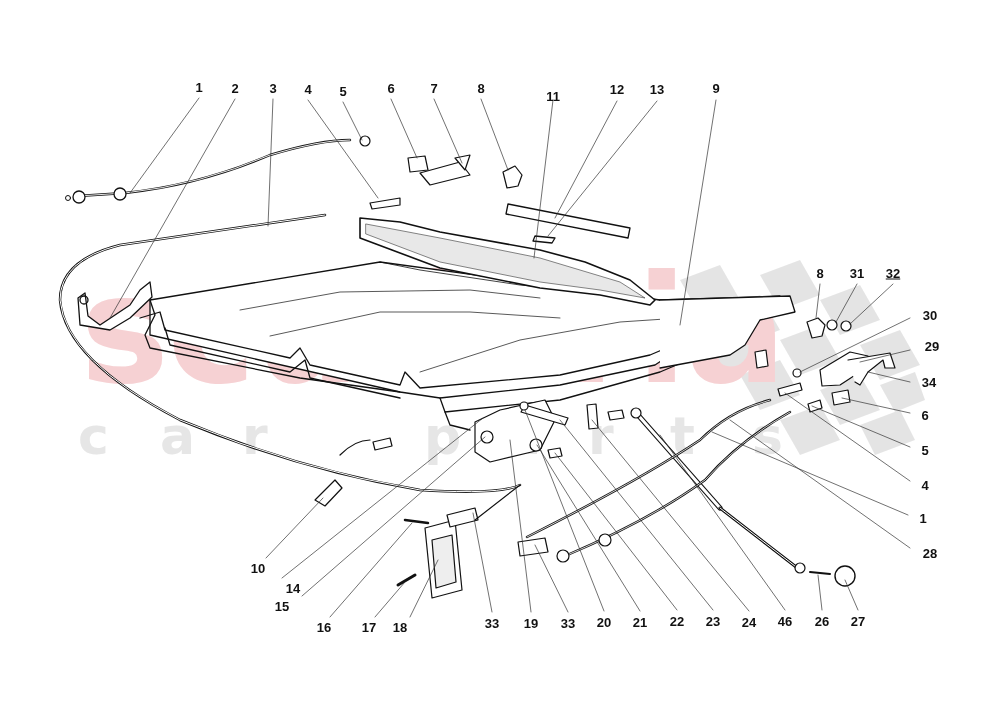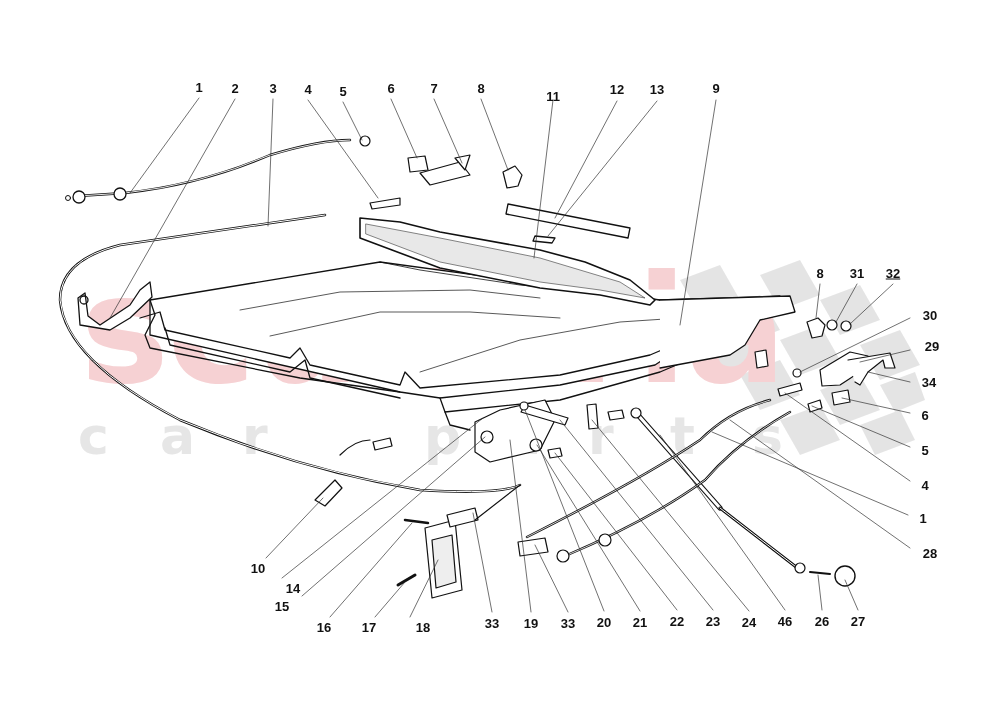--- a/index.html
+++ b/index.html
@@ -211,21 +211,21 @@
       <div class="label" style="left: 925px; top: 415px;">6</div>
       <div class="label" style="left: 925px; top: 450px;">5</div>
       <div class="label" style="left: 925px; top: 485px;">4</div>
       <div class="label" style="left: 923px; top: 518px;">1</div>
       <div class="label" style="left: 930px; top: 553px;">28</div>
       <div class="label" style="left: 258px; top: 568px; text-align: center;">10</div>
       <div class="label" style="left: 274px; top: 588px; margin-left: 19px;">14</div>
       <div class="label" style="left: 282px; top: 606px;">15</div>
       <div class="label" style="left: 324px; top: 627px;">16</div>
       <div class="label" style="left: 369px; top: 627px;">17</div>
-      <div class="label" style="left: 423px; top: 627px;">18</div>
+      <div class="label" style="left: 400px; top: 627px;">18</div>
       <div class="label" style="left: 492px; top: 623px;">33</div>
       <div class="label" style="left: 531px; top: 623px;">19</div>
       <div class="label" style="left: 568px; top: 623px;">33</div>
       <div class="label" style="left: 604px; top: 622px;">20</div>
       <div class="label" style="left: 640px; top: 622px;">21</div>
       <div class="label" style="left: 677px; top: 621px;">22</div>
       <div class="label" style="left: 713px; top: 621px;">23</div>
       <div class="label" style="left: 749px; top: 622px;">24</div>
       <div class="label" style="left: 785px; top: 621px;">46</div>
       <div class="label" style="left: 822px; top: 621px;">26</div>

